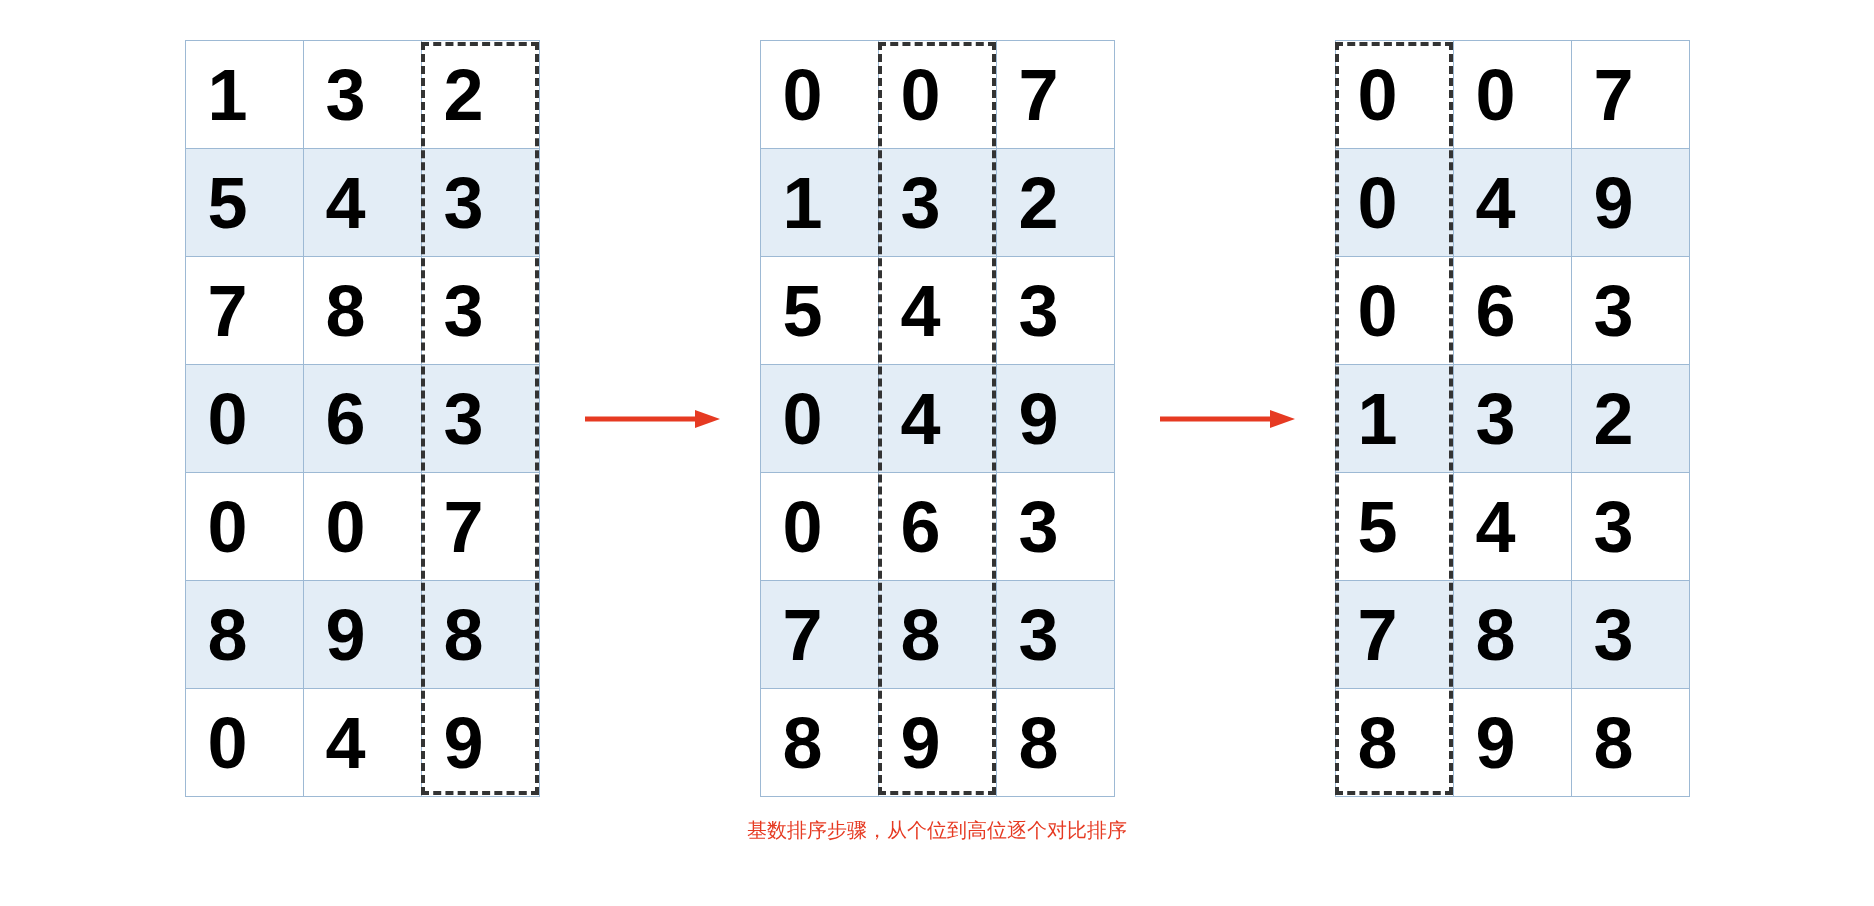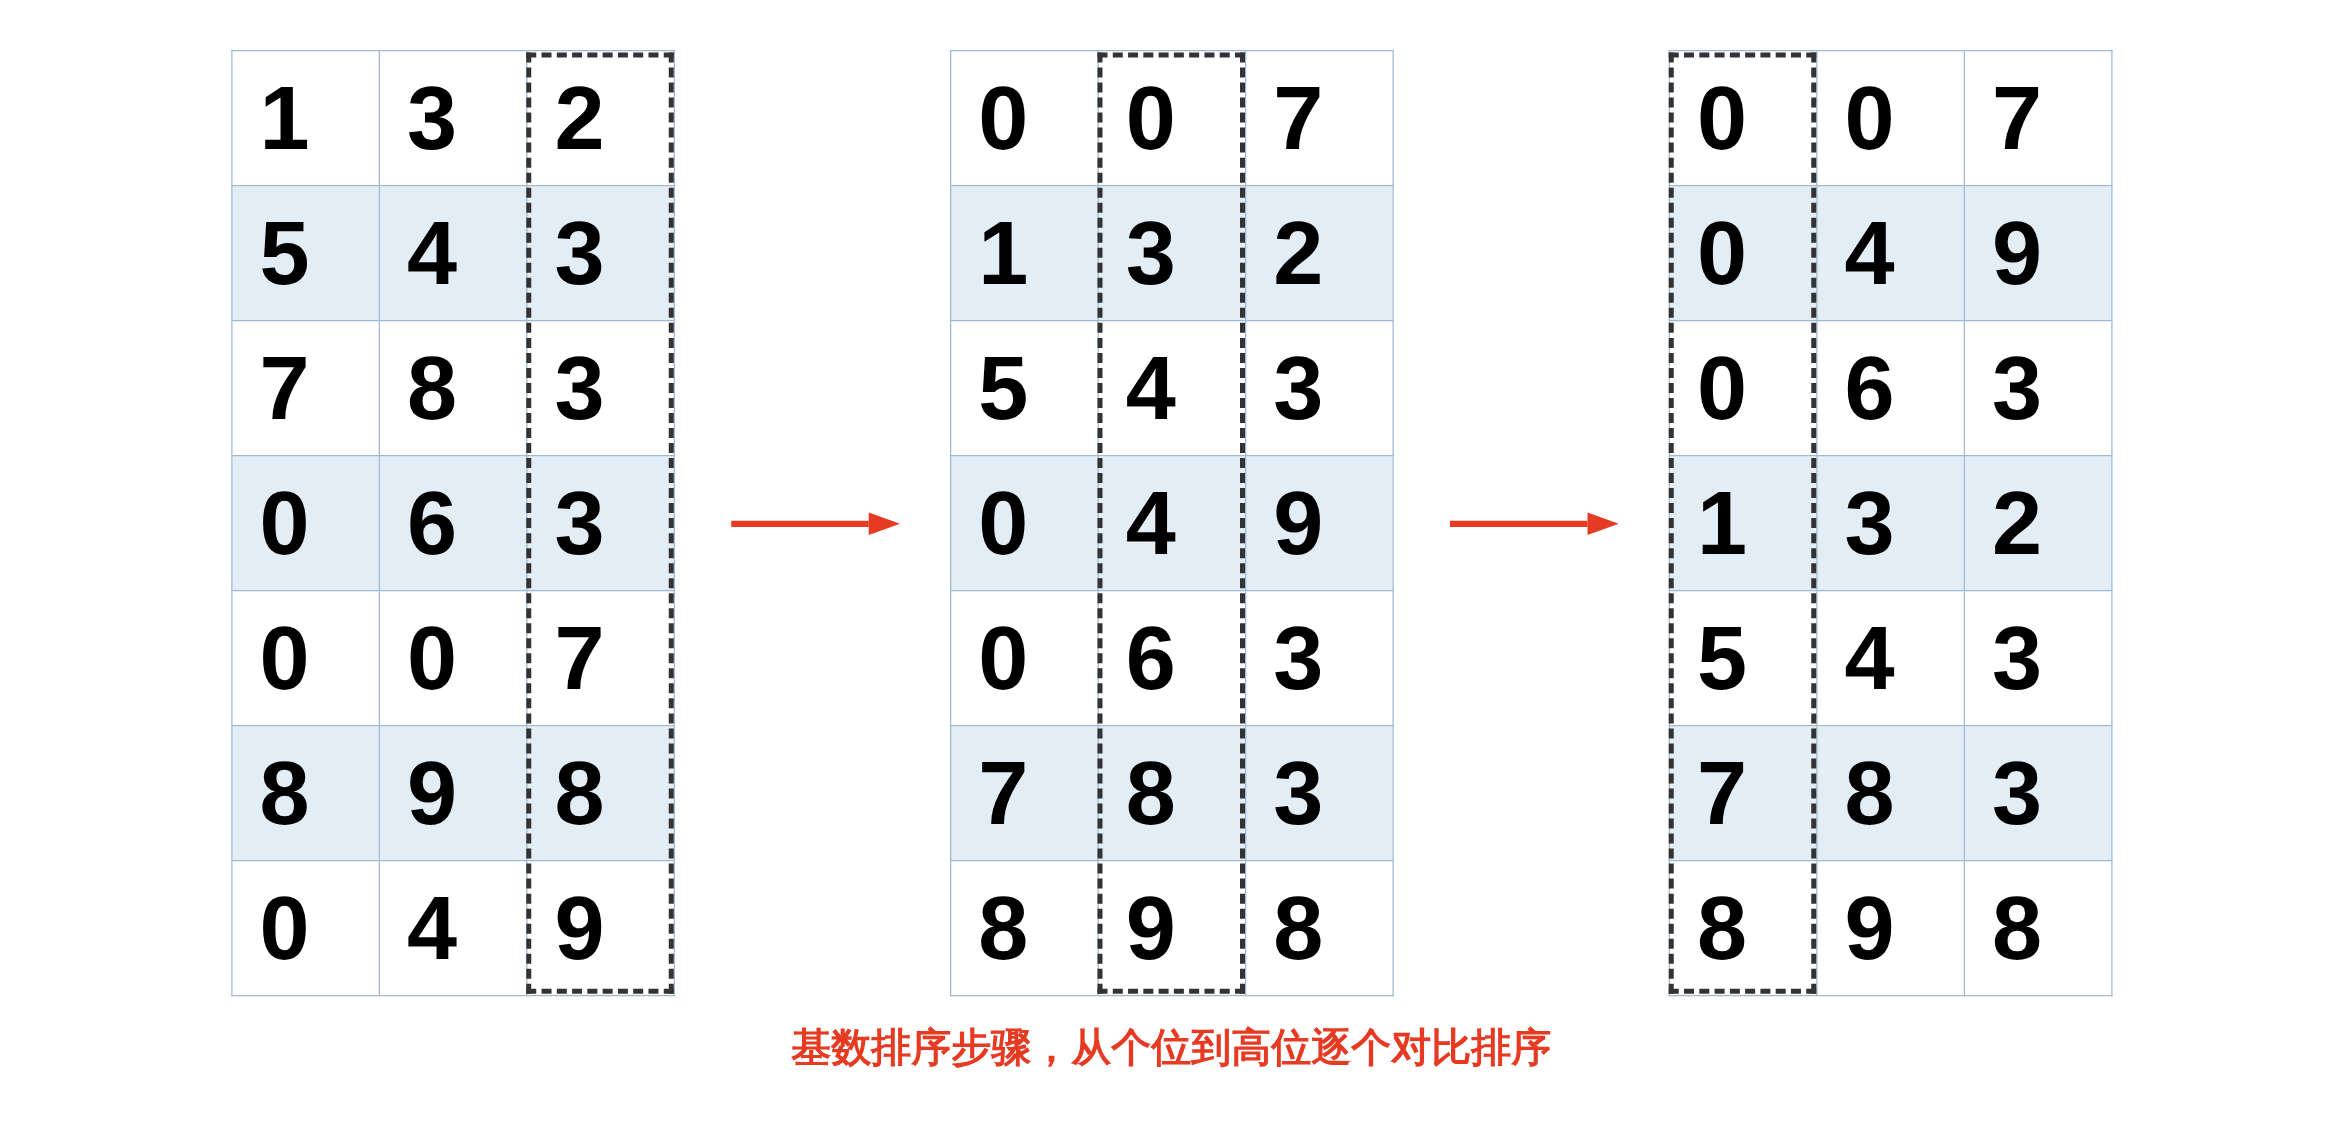--- a/index.html
+++ b/index.html
@@ -54,24 +54,23 @@
     align-items: center;
     justify-content: center;
   }
   .arrow svg {
     width: 140px;
     height: 30px;
   }
   .caption {
     text-align: center;
     color: #e63a22;
-    font-size: 32px;
+    font-size: 20px;
     margin-top: 20px;
     font-family: "Microsoft YaHei", Arial, sans-serif;
-    font-weight: bold;
   }
 </style>
 </head>
 <body>
 
 <div class="container">
 
   <div class="table-wrapper">
     <table class="digit-table">
       <tbody>

